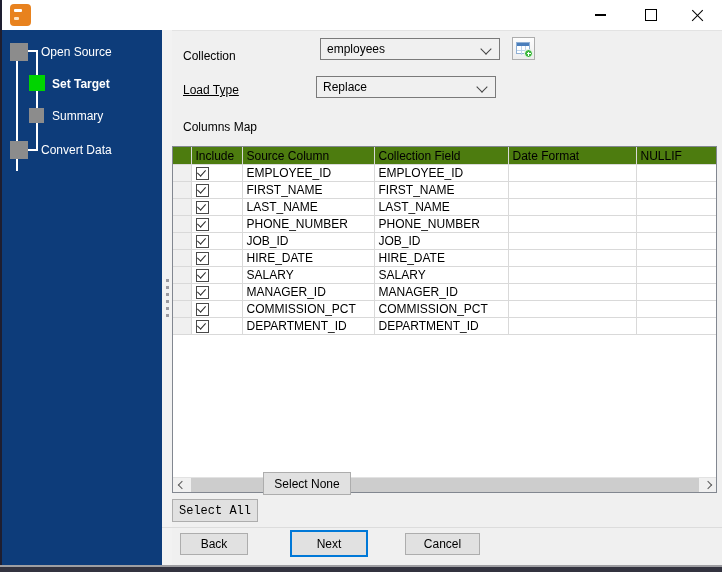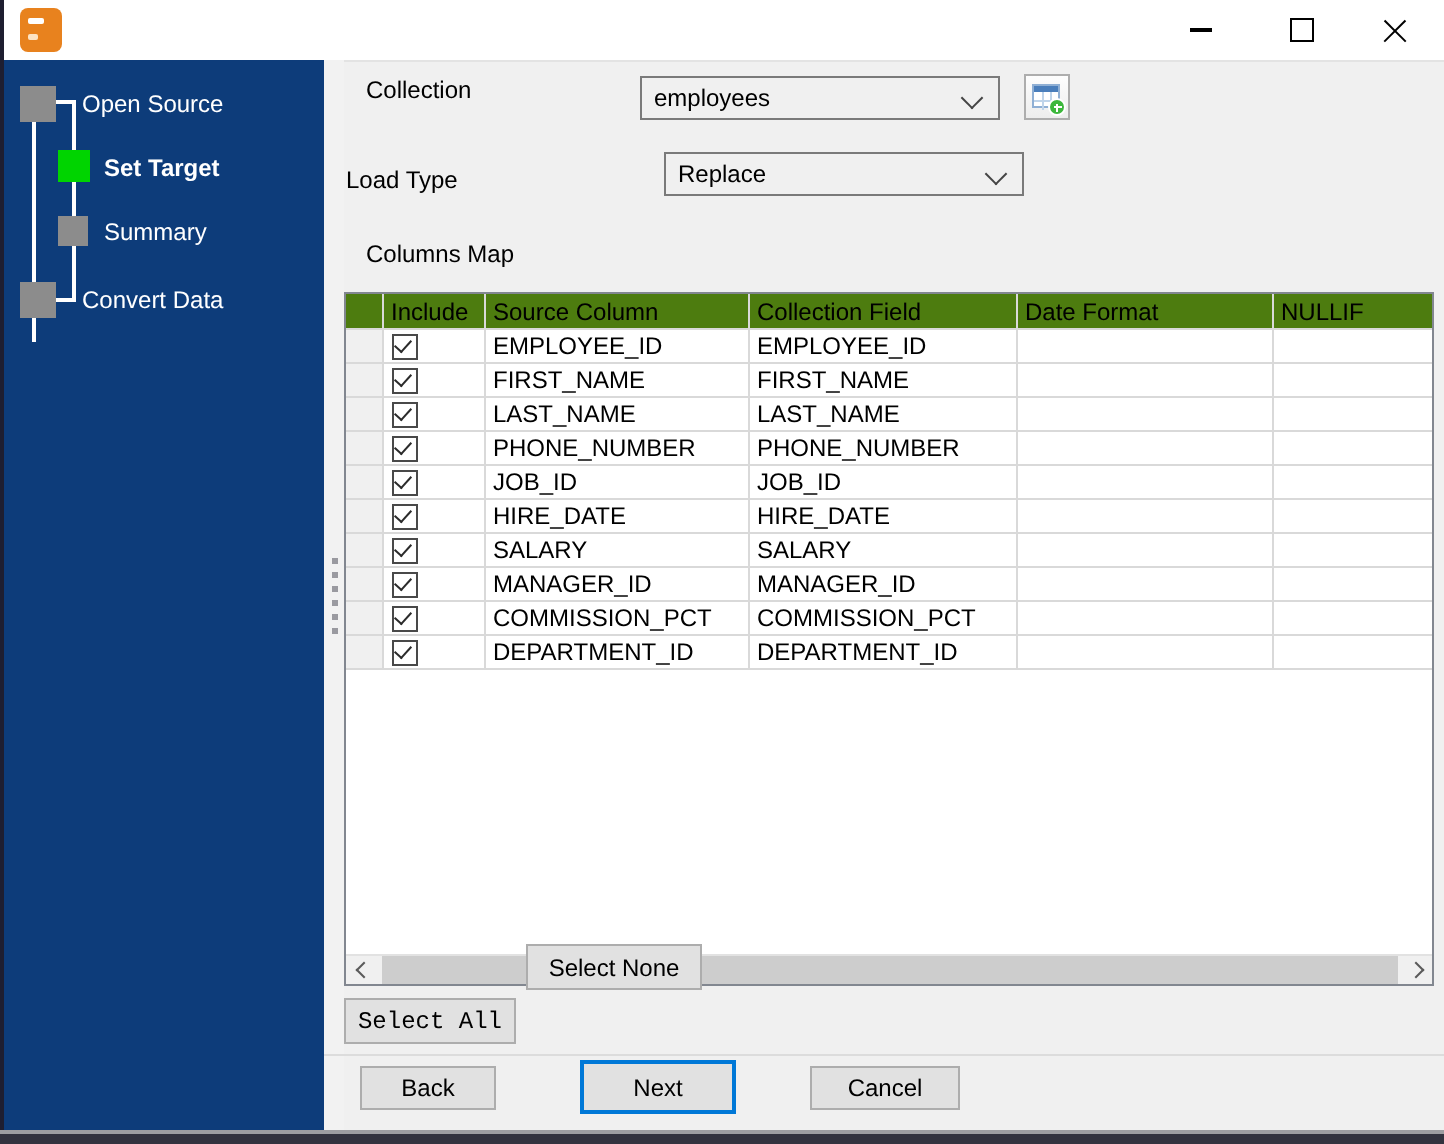--- a/index.html
+++ b/index.html
@@ -115,37 +115,37 @@
 
   <div class="splitter">
     <div class="grip-dot"></div>
     <div class="grip-dot"></div>
     <div class="grip-dot"></div>
     <div class="grip-dot"></div>
     <div class="grip-dot"></div>
     <div class="grip-dot"></div>
   </div>
 
-  <div class="form-label" style="left:183px;top:38px;">Collection</div>
+  <div class="form-label" style="left:183px;top:49px;">Collection</div>
   <div class="combo" style="left:320px;top:38px;">
     <span>employees</span>
     <span class="chev"></span>
   </div>
   <div class="tool-btn">
     <div class="tbl-ico">
       <div class="hd"></div>
         <div class="v1"></div>
         <div class="v2"></div>
         <div class="h1"></div>
     </div>
     <div class="plus-badge"></div>
   </div>
 
-  <div class="form-label" style="left:173px;top:83px;">Load Type</div>
-  <div class="combo" style="left:332px;top:76px;">
+  <div class="form-label" style="left:183px;top:83px;text-decoration:underline;">Load Type</div>
+  <div class="combo" style="left:316px;top:76px;">
     <span>Replace</span>
     <span class="chev"></span>
   </div>
 
   <div class="form-label" style="left:183px;top:120px;">Columns Map</div>
 
   <div class="grid">
     <table class="map">
       <colgroup>
         <col style="width:18px">

